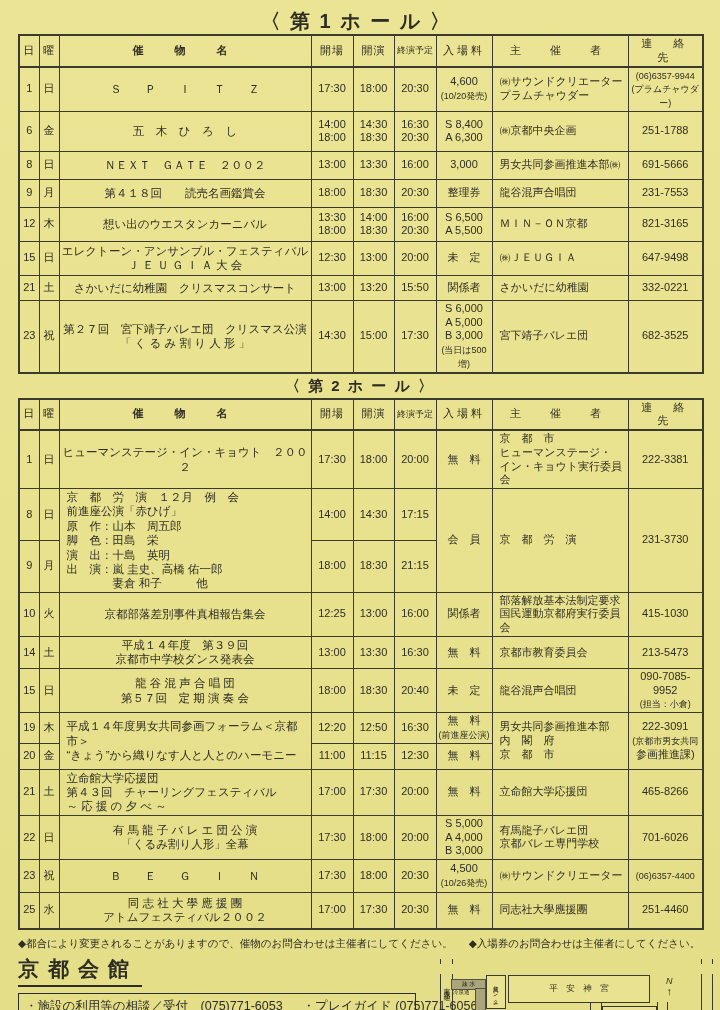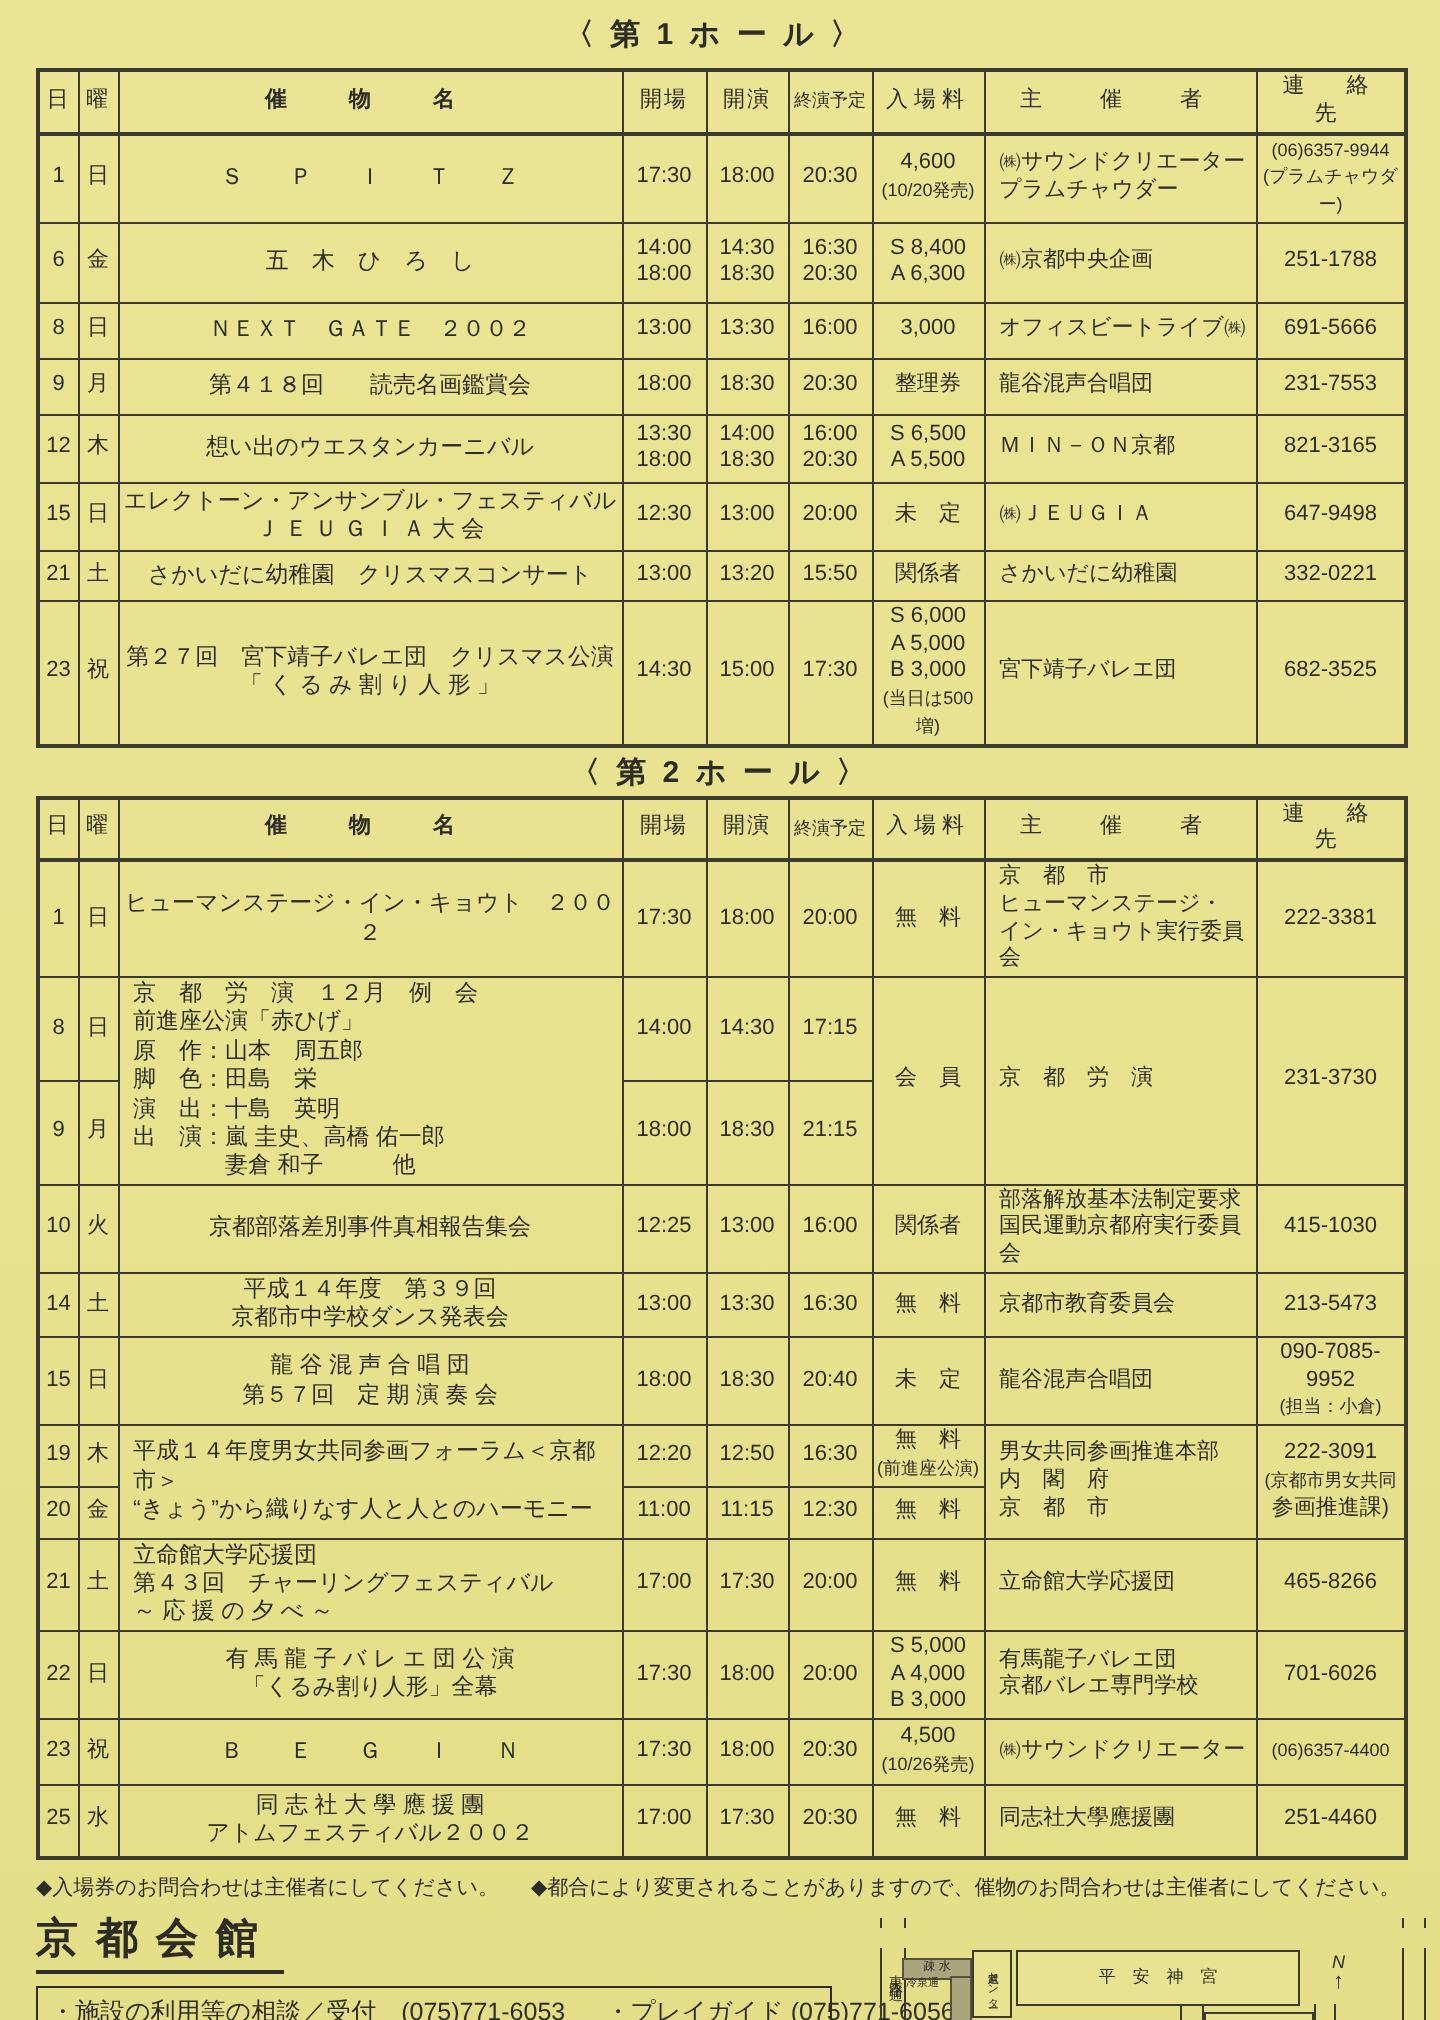--- a/index.html
+++ b/index.html
@@ -8,21 +8,21 @@
     background:linear-gradient(180deg,#ebe494 0%, #e8e18e 55%, #e5de88 100%);
     font-family:"Liberation Sans","DejaVu Sans",sans-serif;
     color:#2e2d24;
     overflow:hidden;
   }
   .sheet{position:relative;padding:6px 18px 0 18px;}
 
   
   .titlebar{position:relative;height:26px;margin-bottom:2px;}
   .main-title{position:absolute;left:2px;top:2px;font-size:15px;font-weight:bold;letter-spacing:1.5px;}
-  .hall-title-1{position:absolute;left:50%;transform:translateX(-52%);top:2px;font-size:15px;font-weight:bold;letter-spacing:2px;}
+  .hall-title-1{position:absolute;left:50%;transform:translateX(-52%);top:2px;font-size:20px;font-weight:bold;letter-spacing:2px;}
   .hall2-titlebar{text-align:center;height:21px;padding-top:3px;font-size:15px;font-weight:bold;letter-spacing:2px;}
 
   
   table{width:684px;border-collapse:collapse;table-layout:fixed;border:2px solid #3b3a2e;background:transparent;}
   th,td{border:1px solid #3b3a2e;text-align:center;vertical-align:middle;
         font-size:11px;line-height:1.25;padding:1px 2px;overflow:hidden;}
   thead th{font-weight:normal;height:18px;border-bottom:2px solid #3b3a2e;letter-spacing:1px;}
   thead th:nth-child(3){letter-spacing:10px;font-weight:bold;}
   thead th:nth-child(6){font-size:9px;letter-spacing:0;}
   thead th:nth-child(7){letter-spacing:3px;}
@@ -141,21 +141,21 @@
           <td><span>251-1788</span></td>
         </tr>
         <tr>
           <td><span>8</span></td>
           <td><span>日</span></td>
           <td class="event"><span>ＮＥＸＴ　ＧＡＴＥ　２００２</span></td>
           <td><span>13:00</span></td>
           <td><span>13:30</span></td>
           <td><span>16:00</span></td>
           <td><span>3,000</span></td>
-          <td class="l"><span>オフィスビートライブ㈱</span></td>
+          <td class="l"><span>男女共同参画推進本部㈱</span></td>
           <td><span>691-5666</span></td>
         </tr>
         <tr>
           <td><span>9</span></td>
           <td><span>月</span></td>
           <td class="event"><span>第４１８回　　読売名画鑑賞会</span></td>
           <td><span>18:00</span></td>
           <td><span>18:30</span></td>
           <td><span>20:30</span></td>
           <td><span>整理券</span></td>
@@ -359,22 +359,22 @@
           <td><span>17:30</span></td>
           <td><span>20:30</span></td>
           <td><span>無　料</span></td>
           <td class="l"><span>同志社大學應援團</span></td>
           <td><span>251-4460</span></td>
         </tr>
       </tbody>
   </table>
 
   <div class="note-row">
+    <span>◆都合により変更されることがありますので、催物のお問合わせは主催者にしてください。</span>
     <span>◆入場券のお問合わせは主催者にしてください。</span>
-    <span>◆都合により変更されることがありますので、催物のお問合わせは主催者にしてください。</span>
     <span class="asof">（10月1日現在）</span>
   </div>
 
   <div class="bottom">
 
     <div class="venue-col">
       <div class="venue-name">京都会館</div>
       <div class="phone-box">
         <div class="pb-row">
           <span>

